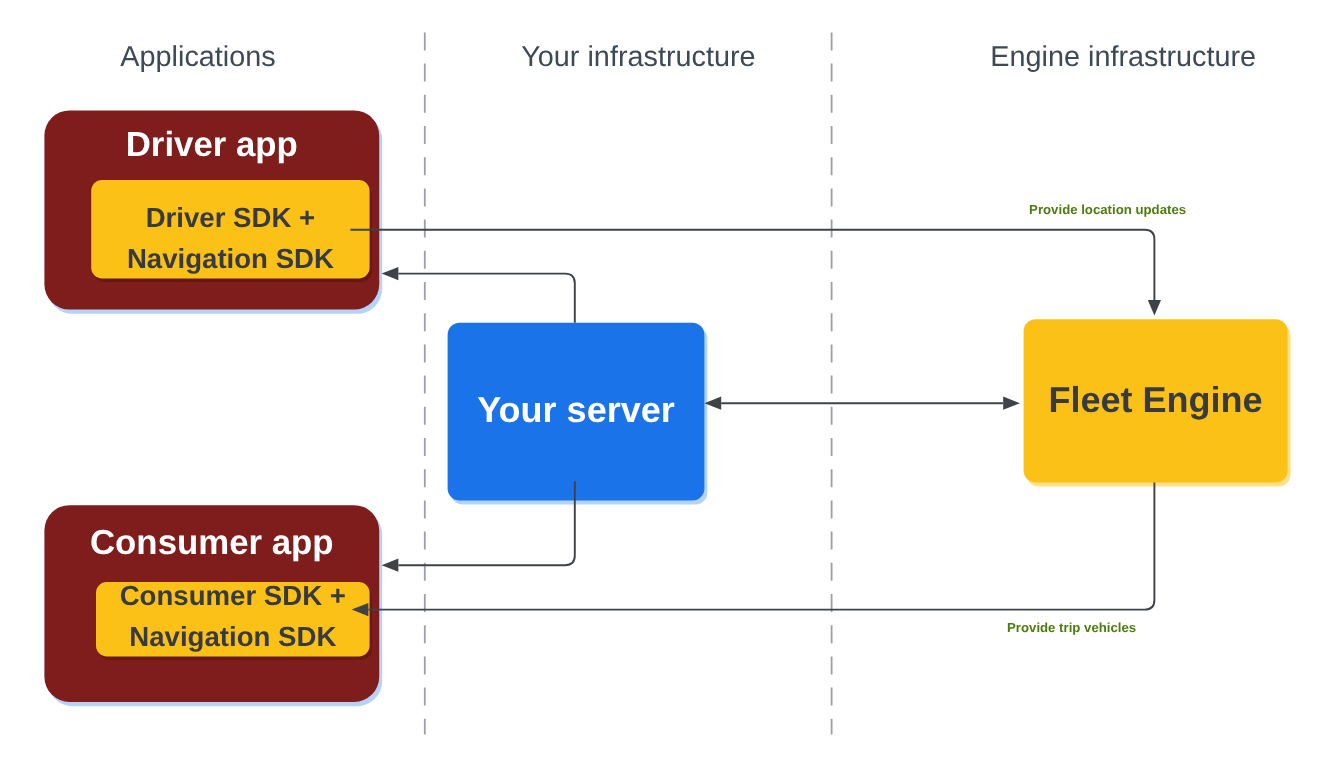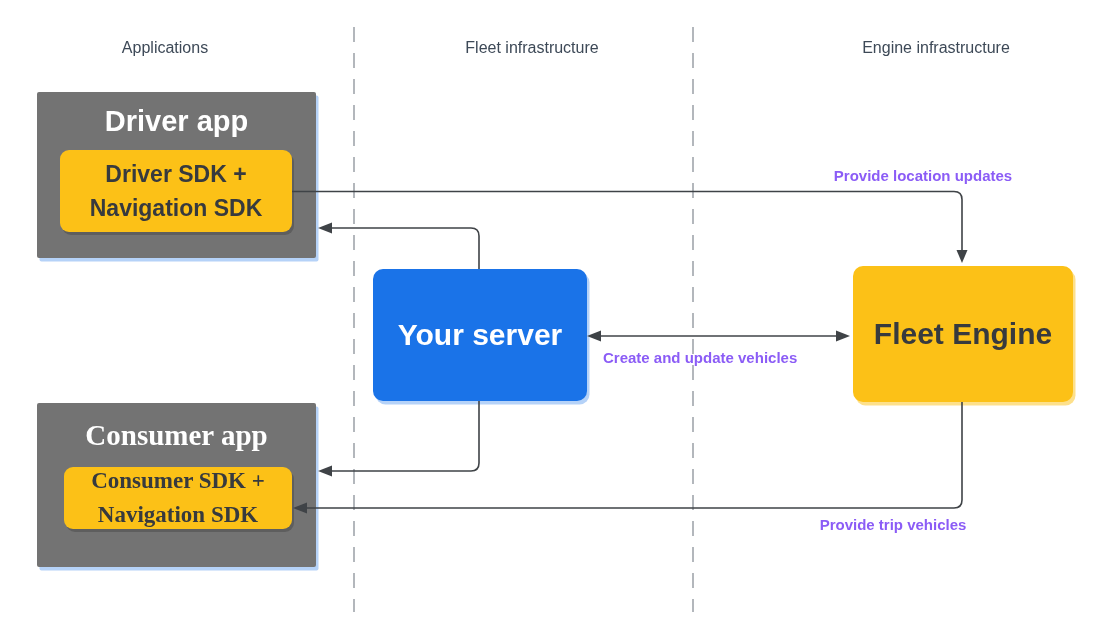--- a/index.html
+++ b/index.html
@@ -12,41 +12,41 @@
     height: 635px;
     background: #ffffff;
     overflow: hidden;
   }
 
   
   .col-header {
     position: absolute;
     top: 33px;
     transform: translateX(-50%);
-    font-size: 16px;
+    font-size: 24px;
     line-height: 30px;
     color: #3D4957;
     white-space: nowrap;
   }
 
   
   .overlay {
     position: absolute;
     left: 0; top: 0;
     width: 1103px; height: 635px;
     z-index: 4;
     pointer-events: none;
   }
 
   
   .node { position: absolute; z-index: 2; }
 
   .blue-box {
-    background: #737373;
-    border-radius: 2px;
+    background: #7f1d1d;
+    border-radius: 21px;
     box-shadow: 2.5px 3.5px 0 rgba(26,115,232,0.32);
   }
 
   .app-title {
     position: absolute;
     left: 0; right: 0;
     text-align: center;
     color: #ffffff;
     font-weight: bold;
     font-size: 29px;
@@ -59,22 +59,23 @@
     background: #FCC117;
     border-radius: 9px;
     box-shadow: 2px 3px 0 rgba(0,0,0,0.18);
     color: #373A3E;
     font-weight: bold;
     font-size: 23px;
     line-height: 34px;
     text-align: center;
     display: flex;
     flex-direction: column;
-    justify-content: center;
+    justify-content: flex-end;
     white-space: nowrap;
+    margin-left: 16px;
   }
 
   .server-box {
     background: #1A73E8;
     border-radius: 10px;
     box-shadow: 2.5px 3.5px 0 rgba(26,115,232,0.32);
     color: #ffffff;
     font-weight: bold;
     font-size: 30px;
     display: flex;
@@ -94,53 +95,53 @@
     align-items: center;
     justify-content: center;
     white-space: nowrap;
   }
 
   
   .edge-label {
     position: absolute;
     z-index: 5;
     font-weight: bold;
-    font-size: 15px;
+    font-size: 11px;
     line-height: 21px;
-    color: #8b5cf6;
+    color: #4d7c0f;
     white-space: nowrap;
   }
   .edge-label.centered { transform: translateX(-50%); }
 </style>
 </head>
 <body>
 
 <div class="canvas">
 
   <div class="col-header" style="left:165px">Applications</div>
-  <div class="col-header" style="left:532px">Fleet infrastructure</div>
+  <div class="col-header" style="left:532px">Your infrastructure</div>
   <div class="col-header" style="left:936px">Engine infrastructure</div>
 
   <div class="node blue-box" style="left:37px; top:92px; width:279px; height:166px;">
     <div class="app-title" style="top:11px">Driver app</div>
     <div class="sdk-box" style="left:23px; top:58px; width:232px; height:82px;">
       <div>Driver SDK +</div>
       <div>Navigation SDK</div>
     </div>
   </div>
 
-  <div class="node server-box" style="left:373px; top:269px; width:214px; height:132px;">
+  <div class="node server-box" style="left:373px; top:269px; width:214px; height:148px;">
     <span>Your server</span>
   </div>
 
   <div class="node fleet-box" style="left:853px; top:266px; width:220px; height:136px;">
     <span>Fleet Engine</span>
   </div>
 
-  <div class="node blue-box" style="left:37px; top:403px; width:279px; height:164px;font-family:Liberation Serif, serif;">
+  <div class="node blue-box" style="left:37px; top:421px; width:279px; height:164px;">
     <div class="app-title" style="top:14px">Consumer app</div>
     <div class="sdk-box" style="left:27px; top:64px; width:228px; height:62px;">
       <div>Consumer SDK +</div>
       <div>Navigation SDK</div>
     </div>
   </div>
 
   <svg class="overlay" viewBox="0 0 1103 635">
 
     <line x1="354" y1="27" x2="354" y2="612" fill="none" stroke="#9AA0A6" stroke-width="1.5" stroke-dasharray="15 11"></line>
@@ -159,18 +160,17 @@
     <path d="M 479 401 V 463 Q 479 471 471 471 H 332" fill="none" stroke="#3F4347" stroke-width="1.6"></path>
     <polygon points="332,465.5 332,476.5 318,471" fill="#3F4347"></polygon>
 
     <path d="M 962 402 V 500 Q 962 508 954 508 H 307" fill="none" stroke="#3F4347" stroke-width="1.6"></path>
     <polygon points="307,502.5 307,513.5 293,508" fill="#3F4347"></polygon>
   </svg>
 
   <div class="edge-label centered" style="left:923px; top:165px;">Provide location updates</div>
 
   <div class="edge-label" style="left:603px; top:347px;">
-    <div>Create and update vehicles</div>
   </div>
 
   <div class="edge-label centered" style="left:893px; top:514px;">Provide trip vehicles</div>
 
 </div>
 
 </body></html>

